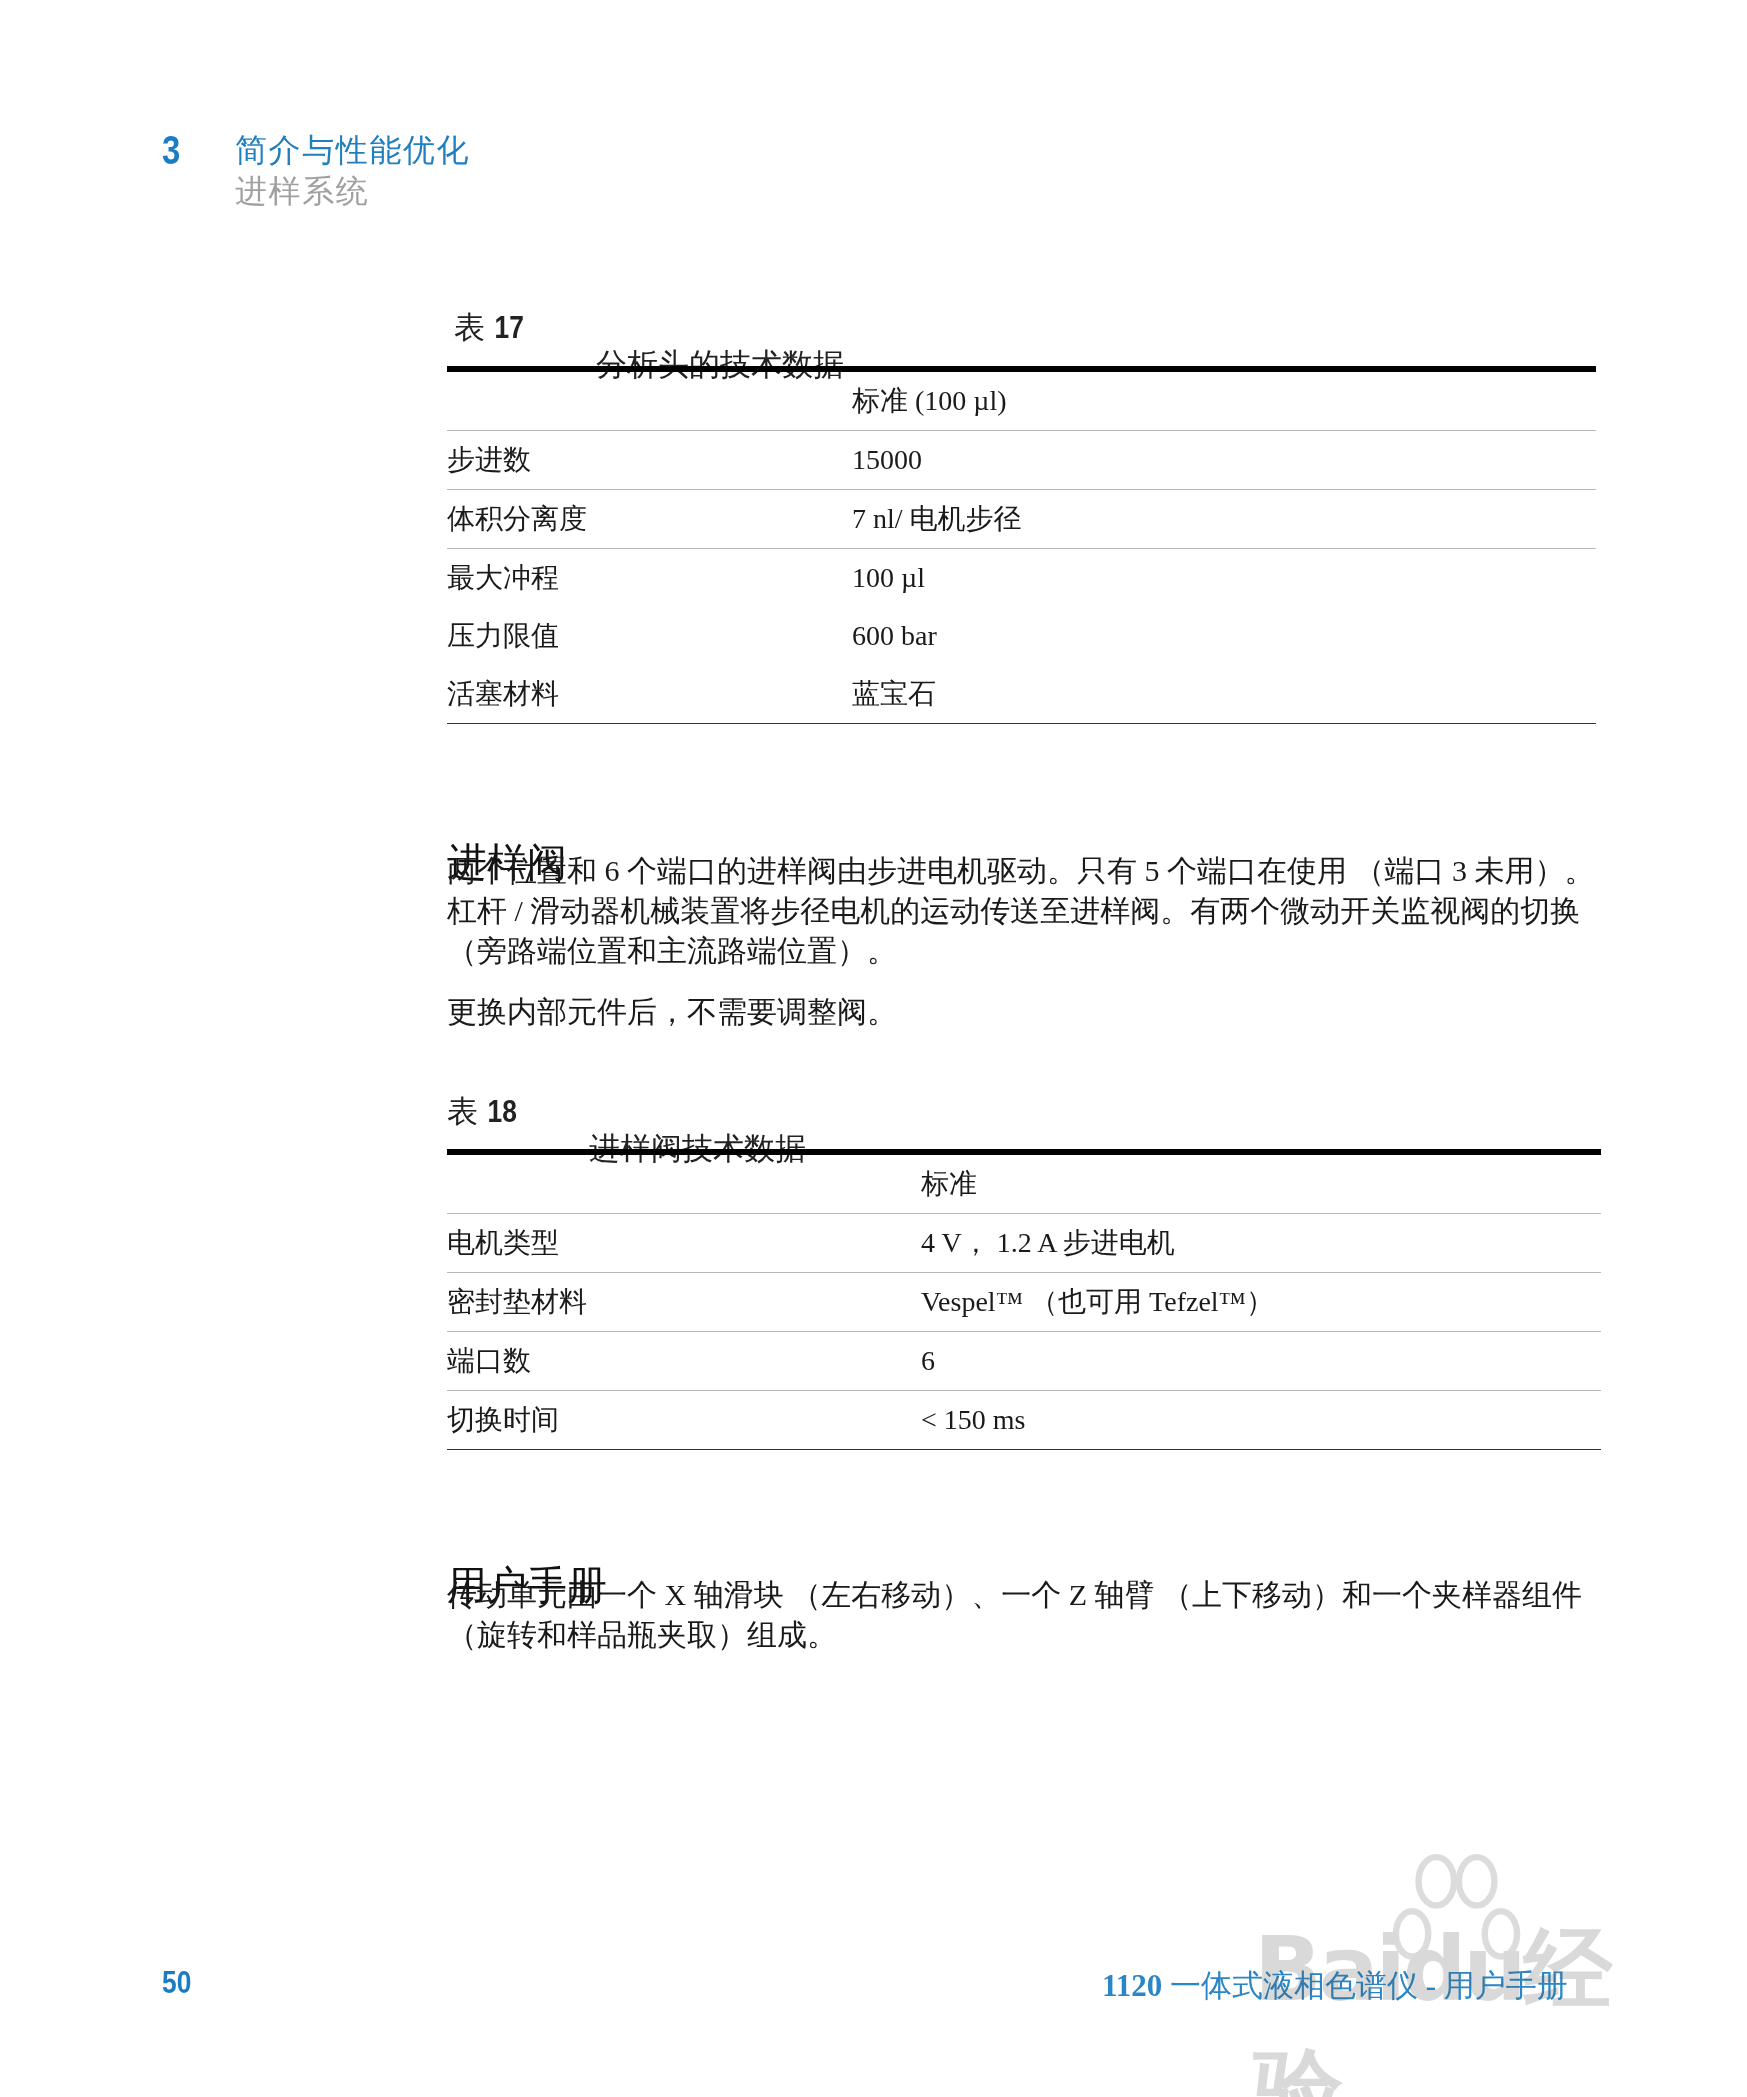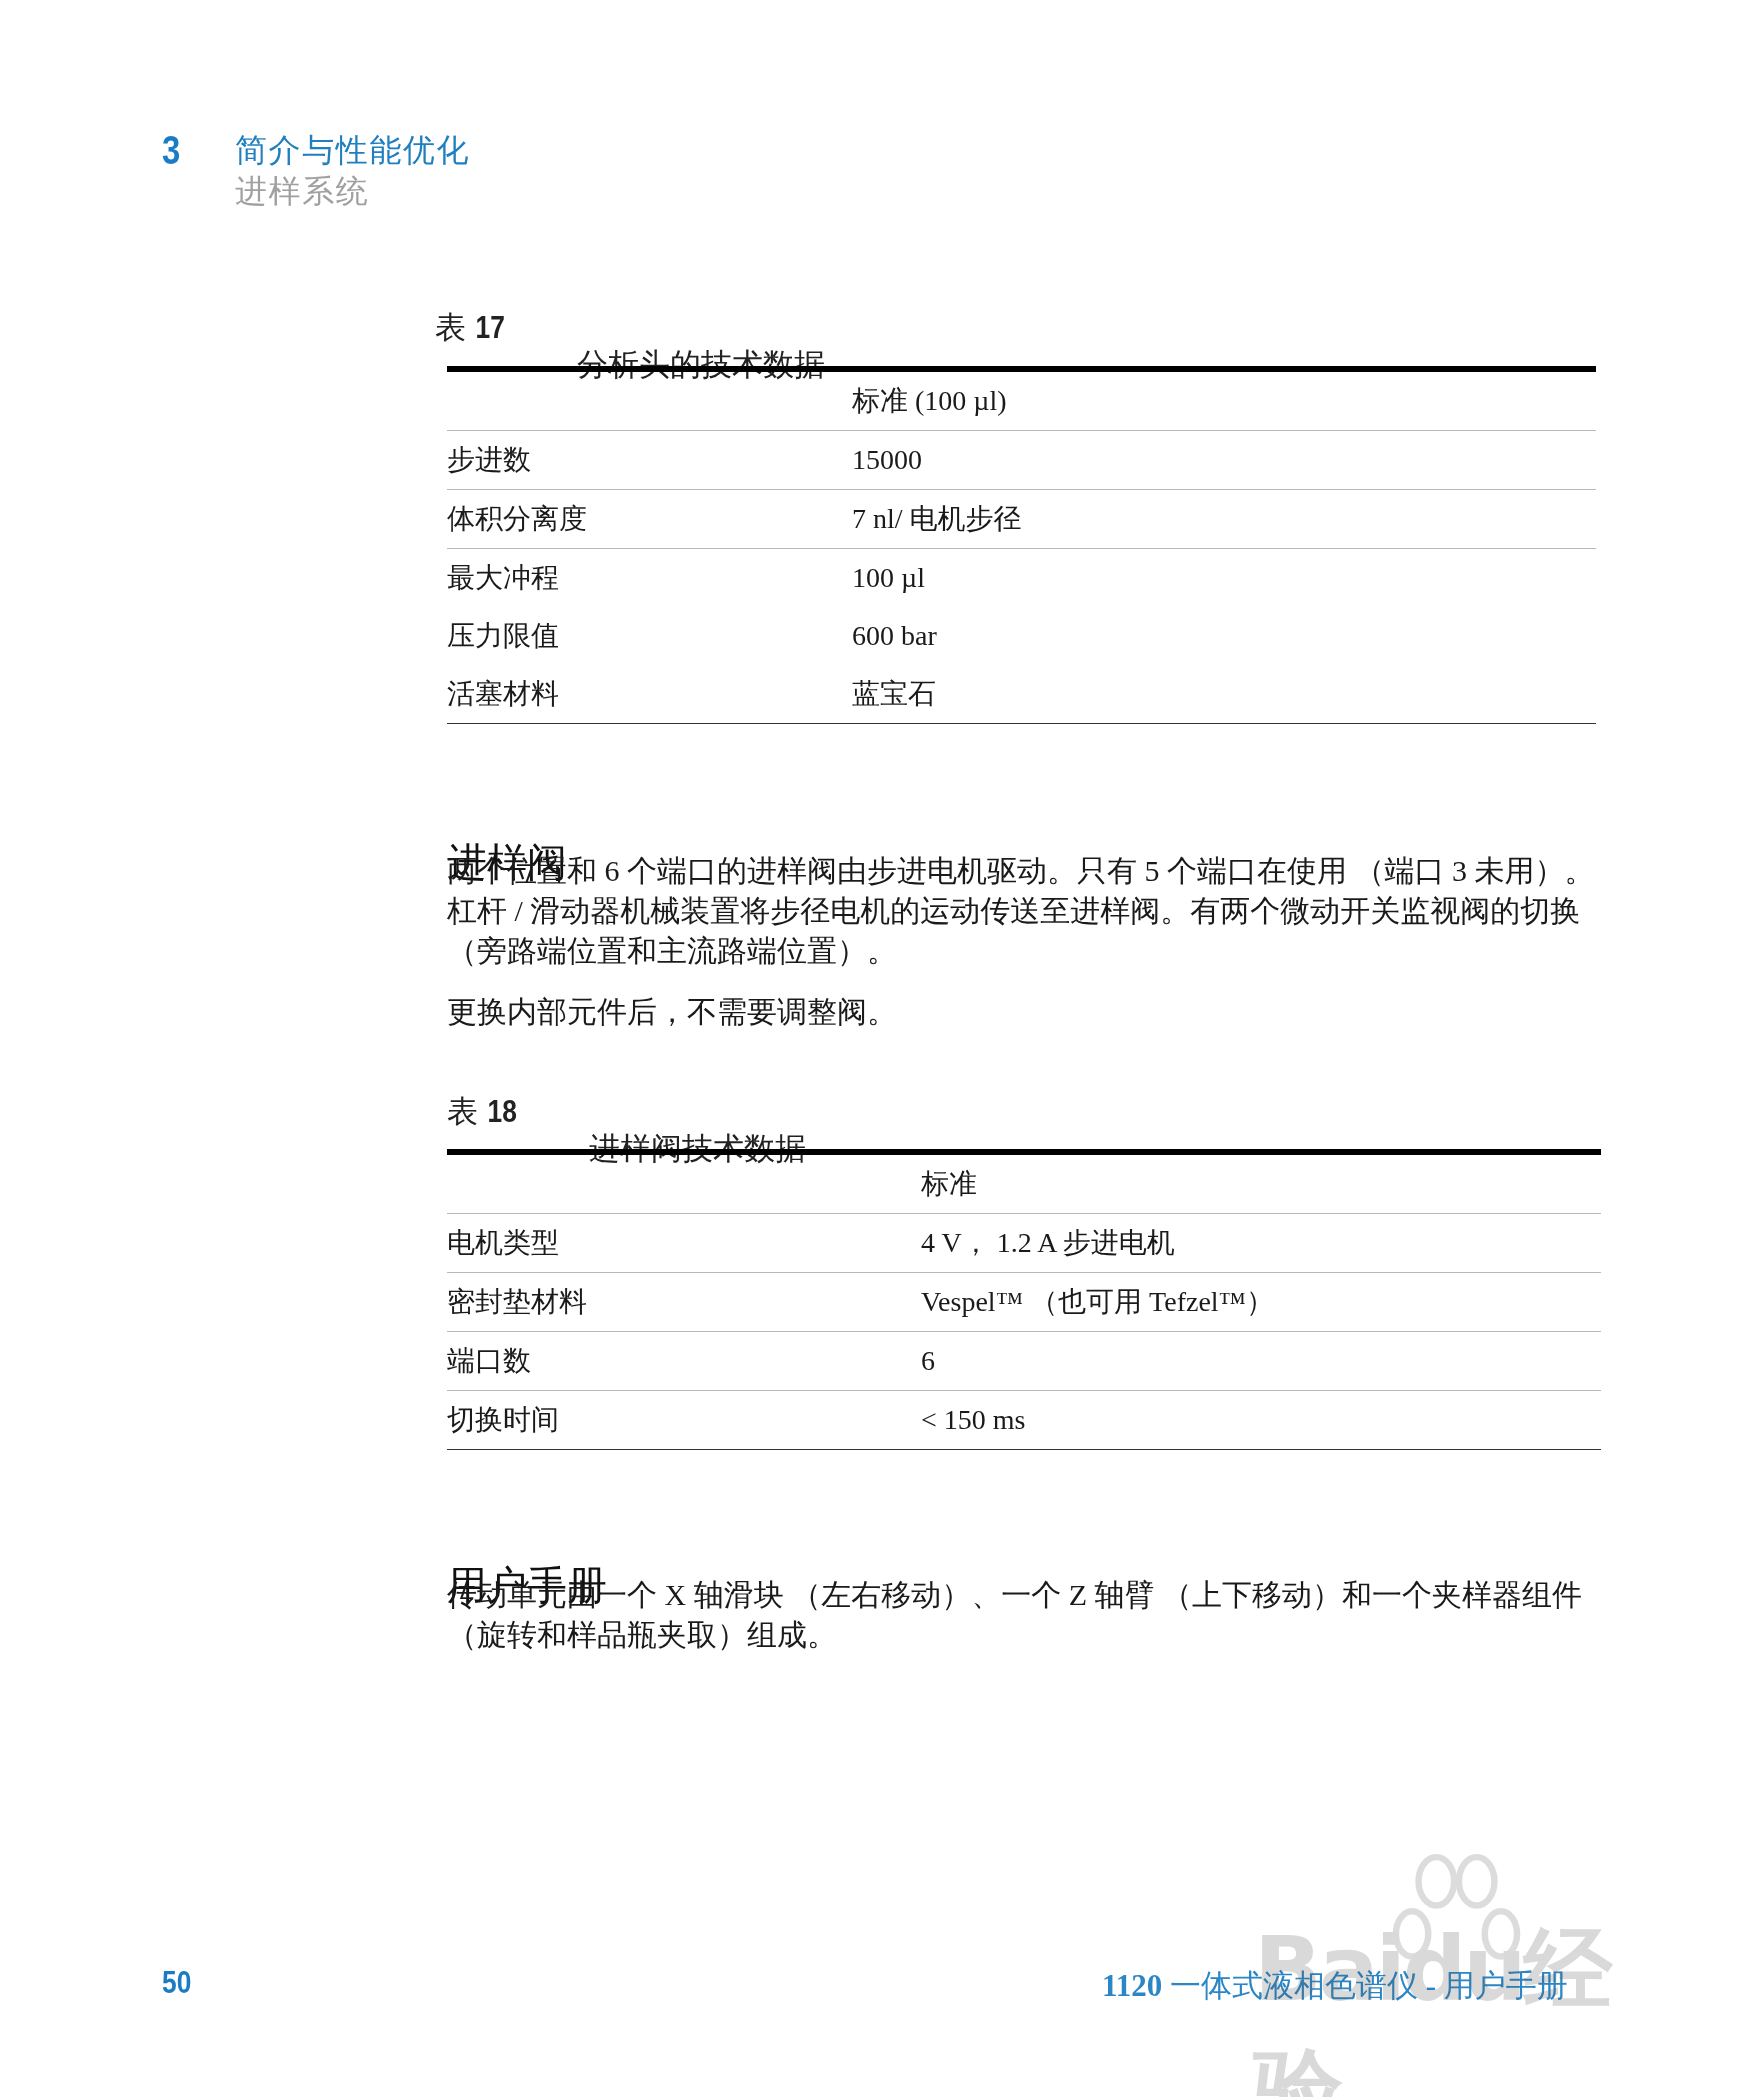--- a/index.html
+++ b/index.html
@@ -40,21 +40,21 @@
   
   .wm { left: 1246px; top: 1845px; width: 421px; height: 218px; opacity: 0.22; pointer-events: none; }
 </style>
 </head>
 <body>
 
 <div class="abs chap-num">3</div>
 <div class="abs chap-title">简介与性能优化</div>
 <div class="abs chap-sub">进样系统</div>
 
-<div class="abs tcap" style="left:435px; top:307px;">
+<div class="abs tcap" style="left:454px; top:307px;">
   <span class="lbl">表</span><span class="num">17</span>
   <span class="ttl">分析头的技术数据</span>
 </div>
 <table class="abs spec" style="left:447px; top:366px; width:1149px;">
   <colgroup>
       <col style="width:405px">
       <col>
     </colgroup>
   <tbody>
       <tr class="top">

